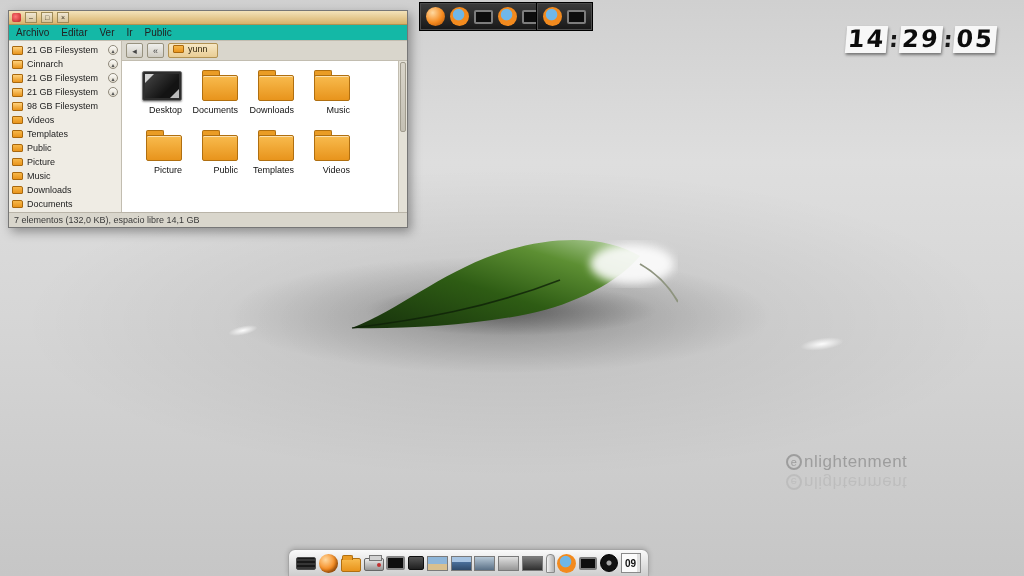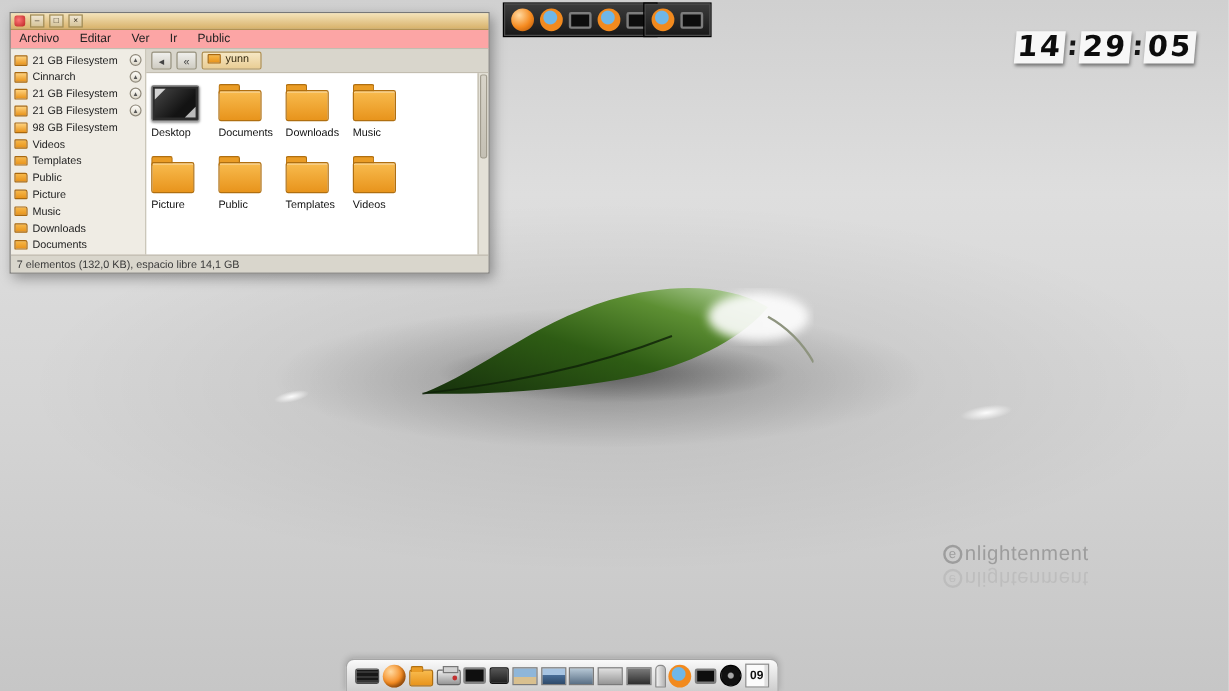--- a/index.html
+++ b/index.html
@@ -51,21 +51,21 @@
   .window { position:absolute; left:8px; top:10px; width:400px; background:#d9d6cc;
     border:1px solid #777; box-shadow:3px 4px 10px rgba(0,0,0,0.35); font-size:10px; }
   .titlebar { height:14px; background:linear-gradient(180deg,#f4e3ba,#d8b26a);
     border-bottom:1px solid #b19253; display:flex; align-items:center; gap:4px; padding:0 3px; }
   .title-icon { width:9px; height:9px; border-radius:2px;
     background:radial-gradient(circle at 40% 40%, #f77, #b22); }
   .title-text { flex:1; font-size:9px; color:#3a3020; white-space:nowrap; overflow:hidden; }
   .win-btn { width:12px; height:11px; background:linear-gradient(#f0e7d3,#d5c398);
     border:1px solid #9d8a57; font-size:7px; line-height:9px; text-align:center; color:#3a3020; cursor:default; }
 
-  .menubar { display:flex; gap:17px; padding:2px 7px; background:#fca5a5;
+  .menubar { display:flex; gap:12px; padding:2px 7px; background:#14b8a6;
     border-bottom:1px solid #c2bdb0; font-size:10px; color:#222; }
   .menu-item { cursor:default; }
 
   .win-body { display:flex; height:171px; }
   .sidebar { width:113px; background:#efece4; border-right:1px solid #c2bdb0; overflow:hidden; padding-top:2px; }
   .side-item { display:flex; align-items:center; gap:4px; height:14px; padding:0 3px; font-size:9px; color:#222; }
   .side-drive { width:11px; height:9px; flex:none; background:linear-gradient(#ffd27c,#e8941c);
     border:1px solid #a9680e; border-radius:1px; }
   .side-folder { width:11px; height:8px; flex:none; background:linear-gradient(#f7b84a,#e8941c);
     border:1px solid #a9680e; border-radius:1px 2px 1px 1px; }
@@ -80,21 +80,21 @@
   .tool-btn { width:17px; height:15px; background:linear-gradient(#efefec,#cfccc2); border:1px solid #97927f;
     display:flex; align-items:center; justify-content:center; font-size:9px; color:#444; border-radius:2px; }
   .path-chip { display:flex; align-items:center; gap:4px; height:15px; padding:0 9px 4px 4px;
     background:linear-gradient(#f6e7c4,#e9cd94); border:1px solid #b19253; border-radius:2px; font-size:9px; color:#33280f; }
   .chip-folder { width:11px; height:8px; background:linear-gradient(#f7b84a,#e8941c);
     border:1px solid #a9680e; border-radius:1px; }
 
   .view-wrap { flex:1; display:flex; }
   .icon-view { flex:1; background:#fff; padding:8px 0 0 4px; }
   .grid { display:grid; grid-template-columns:repeat(4, 56px); row-gap:14px; }
-  .file { display:flex; flex-direction:column; align-items:flex-start; gap:4px; }
+  .file { display:flex; flex-direction:column; align-items:flex-end; gap:4px; }
   .file-label { font-size:9px; color:#111; }
   .folder-icon { width:36px; height:26px; position:relative; margin-top:6px; }
   .folder-icon::before { content:""; position:absolute; left:0; top:-5px; width:16px; height:7px;
     background:#ea9c25; border:1px solid #b06f10; border-bottom:none; border-radius:2px 2px 0 0; }
   .folder-icon::after { content:""; position:absolute; inset:0; background:linear-gradient(180deg,#f8bb4e,#e8941c);
     border:1px solid #b06f10; border-radius:2px; box-shadow:inset 0 1px 0 rgba(255,255,255,0.55); }
   .desktop-icon { width:40px; height:30px; margin-top:2px; border-radius:2px; position:relative;
     background:linear-gradient(135deg,#4c4c4c,#131313 65%); border:1px solid #6d6d6d;
     box-shadow:inset 0 0 0 2px #2d2d2d, 0 1px 2px rgba(0,0,0,0.4); }
   .desktop-icon::before { content:""; position:absolute; left:2px; top:2px;

